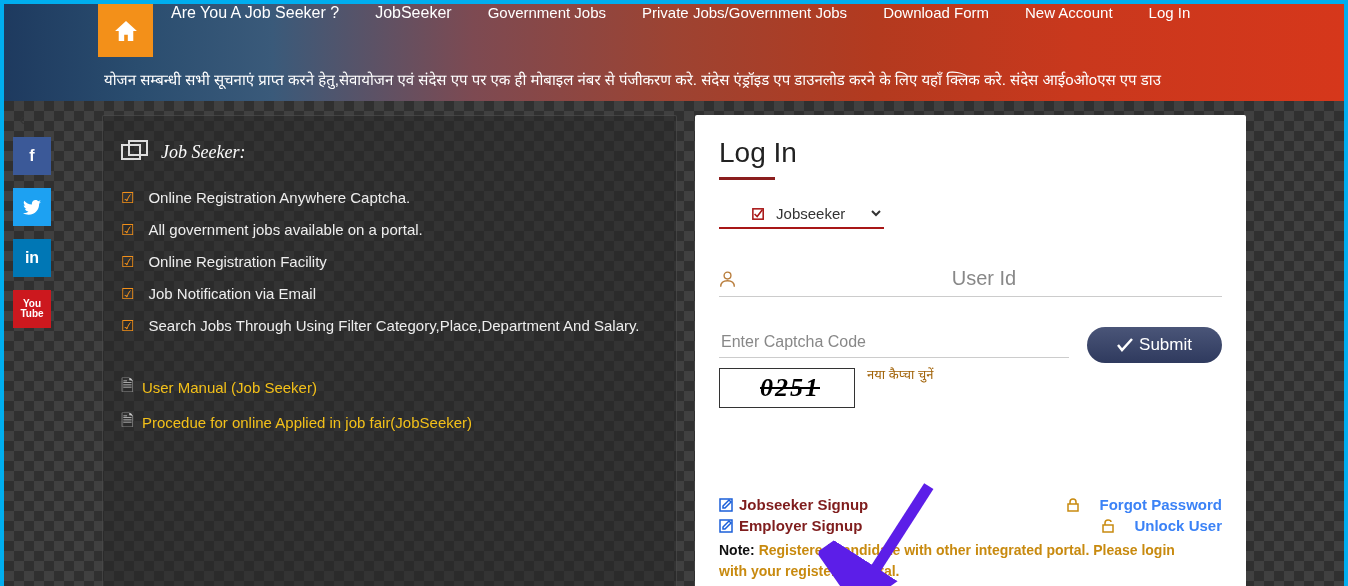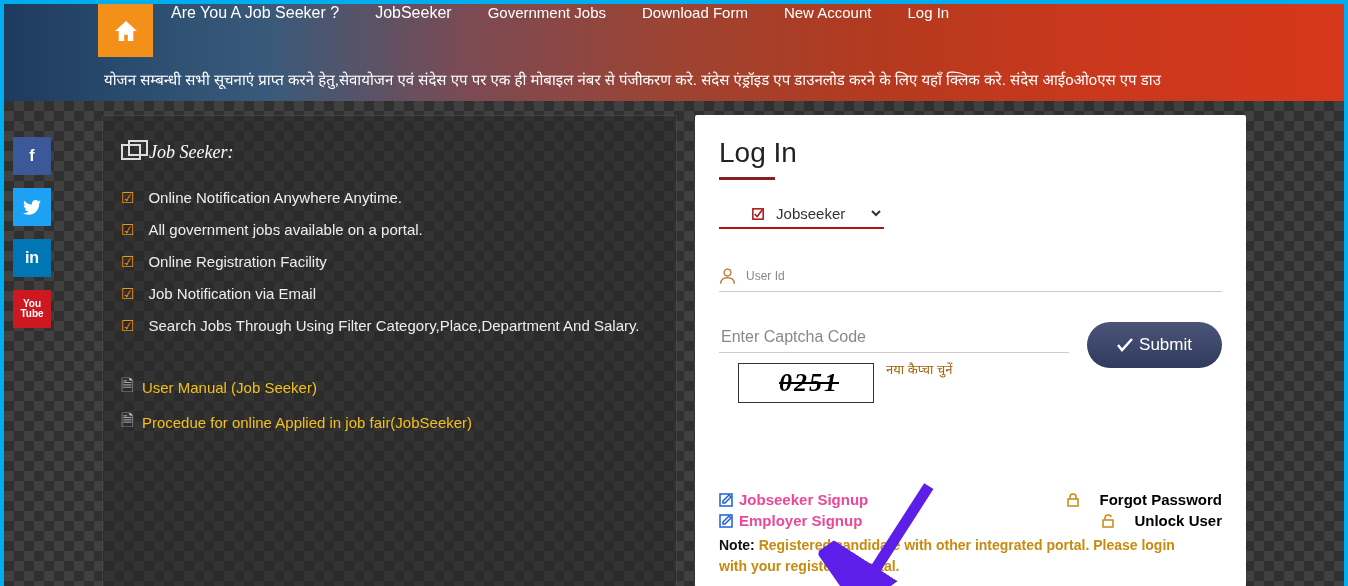--- a/index.html
+++ b/index.html
@@ -14,70 +14,71 @@
   .content-area { background-image: repeating-conic-gradient(#404040 0% 25%, #303030 0% 50%); background-size: 20px 20px; min-height: 489px; position: relative; }
   .back-chevron { position: absolute; left: 15px; top: 8px; color: #333; font-size: 18px; }
   .social-bar { position: absolute; left: 9px; top: 36px; width: 38px; }
   .social-btn { width: 38px; height: 38px; display: flex; align-items: center; justify-content: center; color: #fff; margin-bottom: 13px; font-size: 16px; font-weight: bold; cursor: pointer; }
   .fb { background: #3b5998; }
   .tw { background: #1da1f2; }
   .li { background: #0077b5; }
   .yt { background: #cc181e; font-size: 10px; line-height: 1; text-align: center; }
   .main-row { display: flex; padding: 14px 98px 0 98px; gap: 18px; }
   .panel-left { flex: 0 0 575px; background: rgba(40,40,40,0.55); border: 1px solid rgba(120,120,120,0.3); border-radius: 2px; padding: 24px 18px; color: #f0f0f0; min-height: 375px; }
-  .panel-title-row { display: flex; align-items: center; margin-bottom: 18px; }
+  .panel-title-row { display: flex; align-items: center; gap: 12px; margin-bottom: 18px; }
   .panel-title { font-style: italic; font-size: 18px; color: #fafafa; font-family: Georgia, serif; }
   .feature-list { list-style: none; }
   .feature-list li { padding: 7px 0; font-size: 15px; display: flex; align-items: flex-start; gap: 14px; color: #eee; }
   .check-icon { color: #f39019; flex-shrink: 0; }
   .link-list { margin-top: 28px; }
   .link-list div { padding: 4px 0; display: flex; align-items: center; gap: 8px; }
   .link-list a { color: #f3c019; font-size: 15px; text-decoration: none; }
   .doc-icon { color: #ccc; }
   .panel-right { flex: 1; background: #fff; border-radius: 2px; padding: 22px 24px 10px 24px; min-height: 460px; position: relative; }
   .login-title { font-size: 28px; color: #222; margin-bottom: 8px; }
   .login-underline { width: 56px; height: 3px; background: #8b1e1e; margin-bottom: 24px; }
   .dropdown-row { display: flex; align-items: center; gap: 8px; border-bottom: 2px solid #a81616; width: 165px; padding-bottom: 4px; margin-bottom: 38px; padding-left: 33px; }
   .dropdown-row select { border: none; font-size: 15px; color: #333; background: transparent; width: 130px; cursor: pointer; }
   .input-row { display: flex; gap: 30px; margin-bottom: 30px; }
   .input-group { flex: 1; display: flex; align-items: center; gap: 10px; border-bottom: 1px solid #ccc; padding-bottom: 6px; position: relative; }
-  .input-group input { border: none; font-size: 12px; color: #666; width: 100%; outline: none; }
+  .input-group input { border: none; font-size: 20px; color: #666; width: 100%; outline: none; text-align: center; }
   .input-group input::placeholder { color: #888; }
   .req-star { color: #a00; position: absolute; right: -2px; top: -6px; font-size: 12px; }
   .captcha-row { display: flex; align-items: flex-start; gap: 18px; margin-bottom: 10px; }
   .captcha-left { flex: 1; }
   .captcha-input { width: 100%; border: none; border-bottom: 1px solid #ccc; font-size: 16px; padding: 6px 2px; color: #0f766e; outline: none; margin-bottom: 10px; }
   .captcha-input::placeholder { color: #888; }
   .captcha-box-row { display: flex; align-items: flex-start; gap: 12px; }
-  .captcha-box { border: 1px solid #333; width: 136px; height: 40px; display: flex; align-items: center; justify-content: center; font-size: 26px; font-style: italic; font-family: Georgia, serif; font-weight: bold; text-decoration: line-through; letter-spacing: 2px; padding-left: 6px; margin-left: 19px; }
+  .captcha-box { border: 1px solid #333; width: 136px; height: 40px; display: flex; align-items: center; justify-content: center; font-size: 26px; font-style: italic; font-family: Georgia, serif; font-weight: bold; text-decoration: line-through; letter-spacing: 2px; padding-left: 6px; }
   .captcha-refresh { color: #a16207; font-size: 13px; cursor: pointer; margin-top: -3px; }
-  .submit-btn { background: linear-gradient(180deg, #4a5578 0%, #2f3a5e 100%); color: #fff; border: none; border-radius: 24px; padding: 14px 30px; font-size: 17px; cursor: pointer; display: flex; align-items: center; gap: 6px; height: 46px; }
+  .submit-btn { background: linear-gradient(180deg, #4a5578 0%, #2f3a5e 100%); color: #fff; border: none; border-radius: 24px; padding: 14px 30px; font-size: 17px; cursor: pointer; display: flex; align-items: center; gap: 6px; height: 36px; }
   .bottom-links { margin-top: 88px; }
   .bottom-row { display: flex; justify-content: space-between; align-items: center; margin-bottom: 4px; }
-  .signup-link { color: #ec4899; font-size: 15px; font-weight: bold; display: flex; align-items: center; gap: 6px; cursor: pointer; }
-  .forgot-link { color: #000000; font-size: 15px; font-weight: bold; display: flex; align-items: center; gap: 20px; cursor: pointer; }
+  .signup-link { color: #7f1d1d; font-size: 15px; font-weight: bold; display: flex; align-items: center; gap: 6px; cursor: pointer; }
+  .forgot-link { color: #3b82f6; font-size: 15px; font-weight: bold; display: flex; align-items: center; gap: 20px; cursor: pointer; }
   .note-text { color: #c88a0f; font-size: 14px; font-weight: bold; margin-top: 6px; margin-left: -24px; padding: 0 24px; line-height: 1.5; }
   .note-text .note-label { color: #111; margin-top: 28px; }
   .arrow-annotation { position: absolute; left: 820px; top: 405px; color: #5c1ee8; transform: rotate(-35deg); pointer-events: none; z-index: 10; }
   svg { display: block; }
 </style>
 </head>
 <body>
 
 <div class="browser-frame">
 
   <div class="nav-bar">
     <div class="nav-home">
       <svg width="22" height="20" viewBox="0 0 24 22" fill="#fff">
           <path d="M12 0 L24 11 L20 11 L20 22 L14 22 L14 15 L10 15 L10 22 L4 22 L4 11 L0 11 Z"></path>
         </svg>
     </div>
     <div class="nav-item">Are You A Job Seeker ?</div>
     <div class="nav-item">JobSeeker</div>
     <div class="nav-item" style="font-size:15px">Government Jobs</div>
+    <div class="nav-item" style="font-size:15px">Private Jobs/Government Jobs</div>
     <div class="nav-item" style="font-size:15px">Download Form</div>
     <div class="nav-item" style="font-size:15px">New Account</div>
     <div class="nav-item" style="font-size:15px">Log In</div>
   </div>
 
   <div class="marquee-bar">
     <span class="marquee-text">योजन सम्बन्धी सभी सूचनाएं प्राप्त करने हेतु,सेवायोजन एवं संदेस एप पर एक ही मोबाइल नंबर से पंजीकरण करे.   संदेस एंड्रॉइड एप डाउनलोड करने के लिए यहाँ क्लिक करे.     संदेस आईoओoएस एप डाउ</span>
   </div>
 
   <div class="content-area">
@@ -100,21 +101,21 @@
         <div class="panel-title-row">
           <svg width="28" height="24" viewBox="0 0 28 24" fill="none" stroke="#ddd" stroke-width="2">
               <rect x="1" y="5" width="18" height="14"></rect>
               <rect x="8" y="1" width="18" height="14"></rect>
             </svg>
           <span class="panel-title">Job Seeker:</span>
         </div>
         <ul class="feature-list">
           <li>
               <span class="check-icon">☑</span>
-              <span>Online Notification Anywhere Anytime.</span>
+              <span>Online Registration Anywhere Captcha.</span>
             </li>
           <li>
               <span class="check-icon">☑</span>
               <span>All government jobs available on a portal.</span>
             </li>
           <li>
               <span class="check-icon">☑</span>
               <span>Online Registration Facility</span>
             </li>
           <li>

